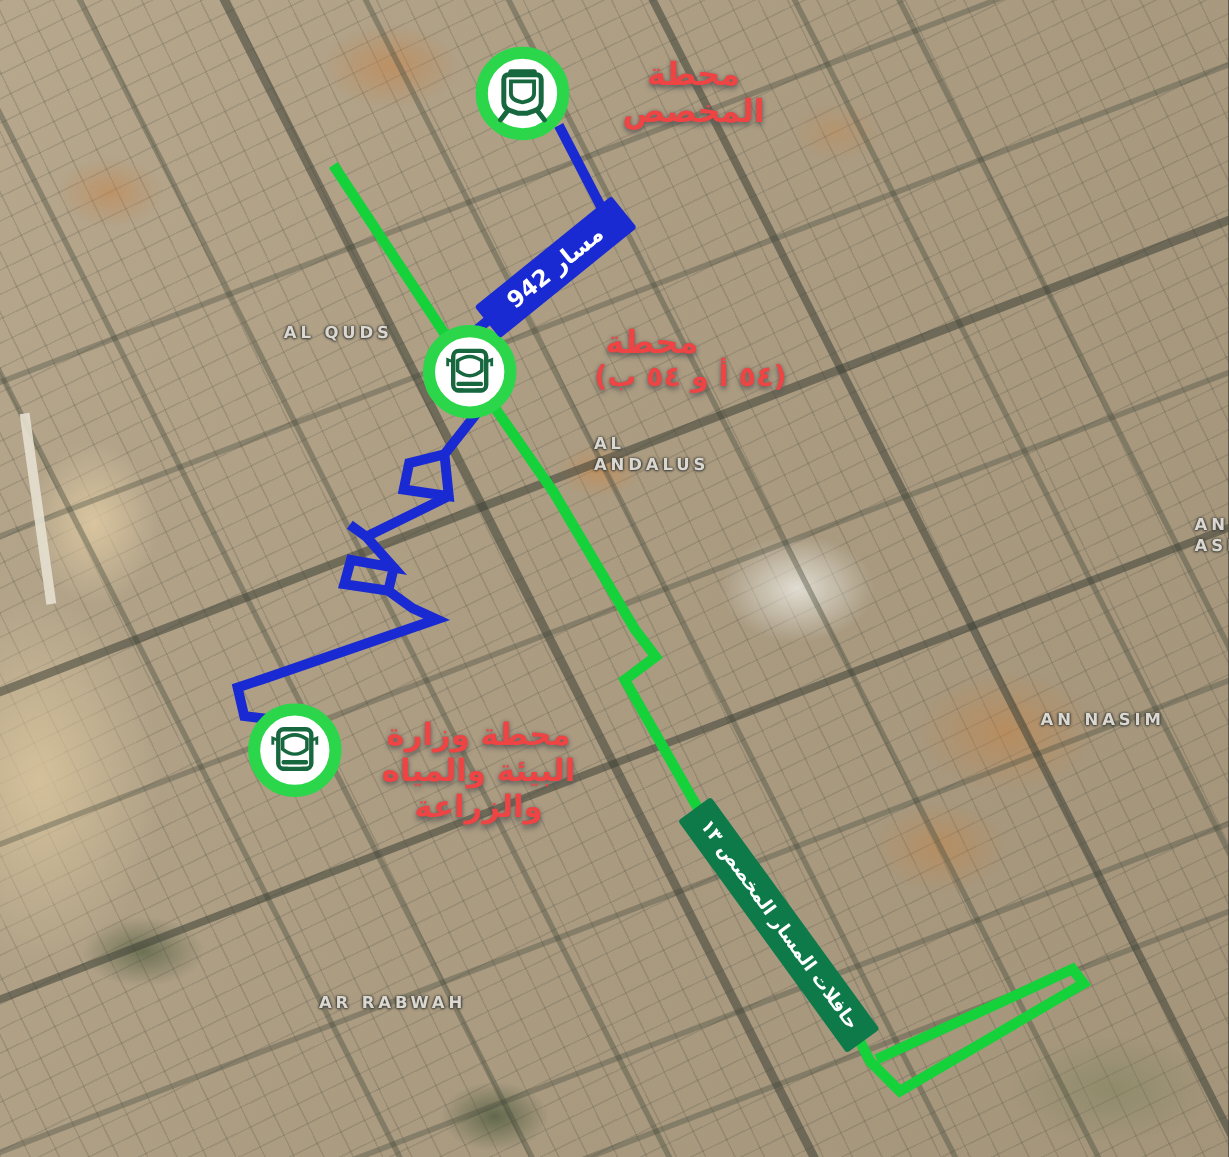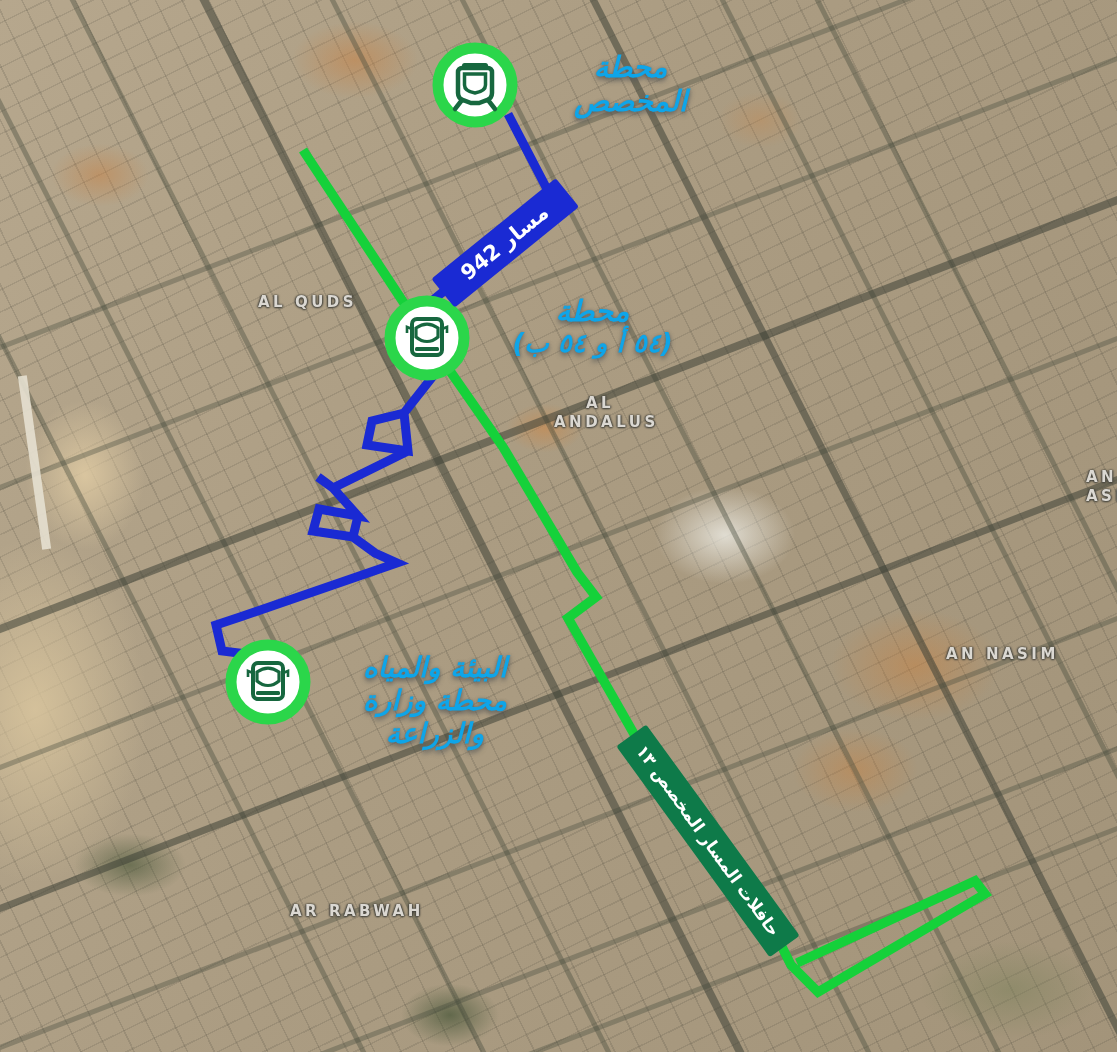--- a/index.html
+++ b/index.html
@@ -40,38 +40,37 @@
   svg.routes{position:absolute;inset:0;}
   .route-badge{
     position:absolute;color:#fff;font-weight:bold;white-space:nowrap;
     border-radius:3px;text-align:center;line-height:1;
   }
   .badge-942{left:505px;top:243px;font-size:21px;padding:8px 27px;
              transform:translate(-50%,-50%) rotate(-39deg);}
   .badge-13{left:708px;top:841px;font-size:17px;padding:10px 15px;
             transform:translate(-50%,-50%) rotate(54deg);}
   .station-label{
-    position:absolute;color:#0ea5e9;font-weight:bold;text-align:center;
+    position:absolute;color:#ef4444;font-weight:bold;text-align:center;
     direction:rtl;line-height:1.18;
     text-shadow:0 3px 5px rgba(90,90,88,.85),0 0 3px rgba(110,110,105,.7);
-    font-style:italic;
   }
   .station-label .l{display:block;}
   .lbl-1{left:558px;top:50px;width:145px;font-size:29px;}
   .lbl-2{left:470px;top:294px;width:245px;font-size:29px;}
-  .lbl-2 .sub{font-size:26px;}
+  .lbl-2 .sub{font-size:26px;text-align:right;}
   .lbl-3{left:346px;top:651px;width:178px;font-size:28px;}
   .place-label{
     position:absolute;color:#dbd8d2;font-weight:bold;font-size:15px;
     letter-spacing:3.5px;white-space:nowrap;line-height:1.25;
     text-shadow:0 1px 2px #46453e,1px 0 2px #46453e,-1px 0 2px #46453e;
     padding-left:36px;
   }
   .pl-quds{left:222px;top:293px;}
-  .pl-andalus{left:518px;top:394px;text-align:center;width:92px;}
+  .pl-andalus{left:504px;top:394px;text-align:left;width:92px;}
   .pl-nasim-n{left:1050px;top:468px;text-align:left;}
   .pl-nasim{left:910px;top:645px;}
   .pl-rabwah{left:254px;top:902px;text-align:center;}
 </style>
 </head>
 <body>
 
 <div class="stage">
 
   <div class="sat-bg"></div>
@@ -160,18 +159,18 @@
 
   <div class="station-label lbl-1">
     <span class="l">محطة</span>
     <span class="l">المخصص</span>
   </div>
   <div class="station-label lbl-2">
     <span class="l">محطة</span>
     <span class="l sub">(٥٤ أ و ٥٤ ب)</span>
   </div>
   <div class="station-label lbl-3">
+    <span class="l">محطة وزارة</span>
     <span class="l">البيئة والمياه</span>
-    <span class="l">محطة وزارة</span>
     <span class="l">والزراعة</span>
   </div>
 
 </div>
 
 </body></html>

